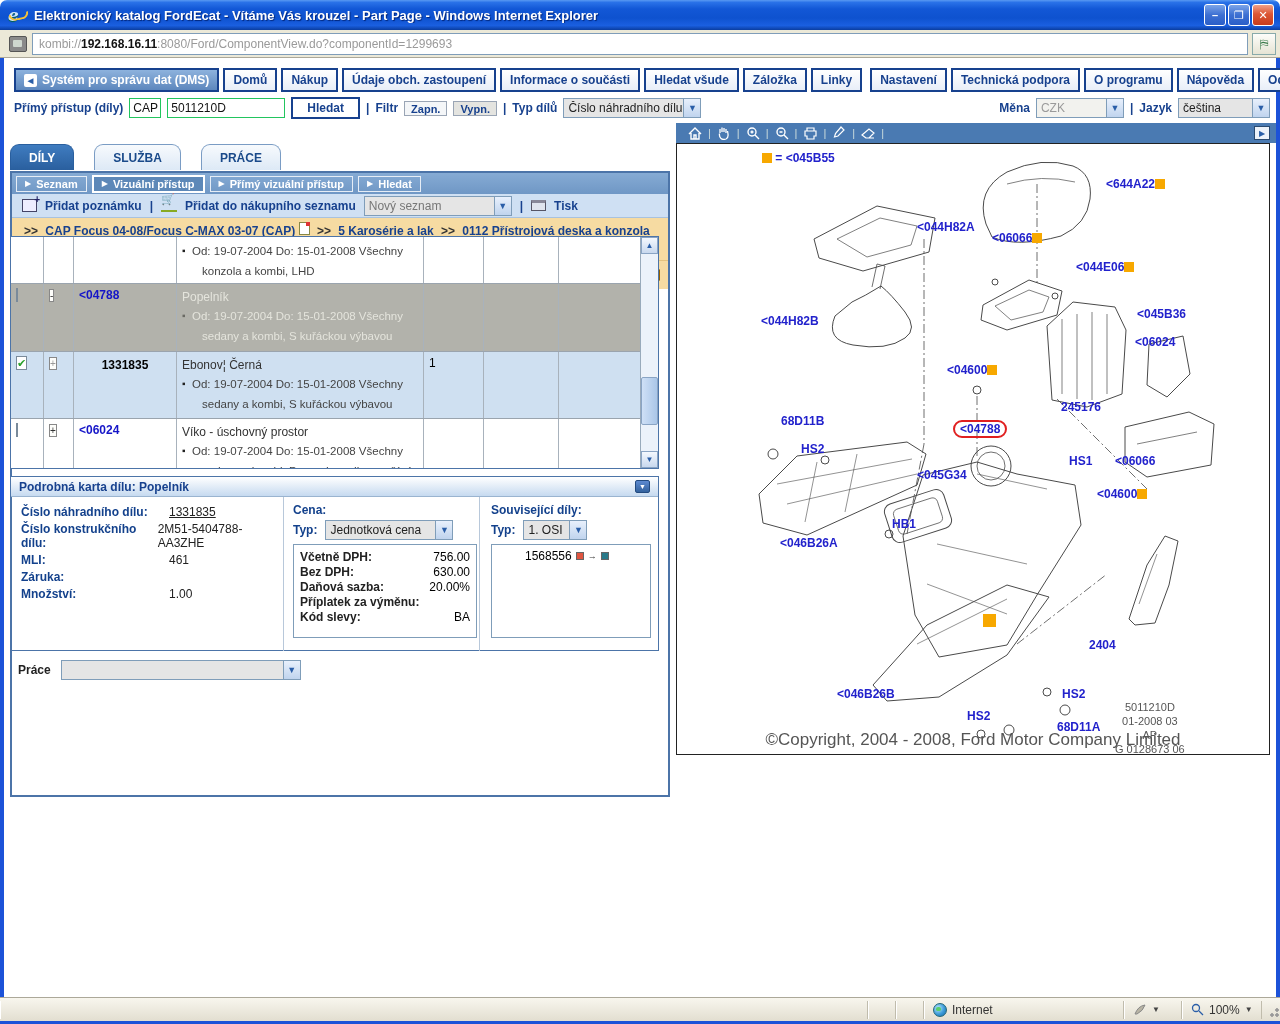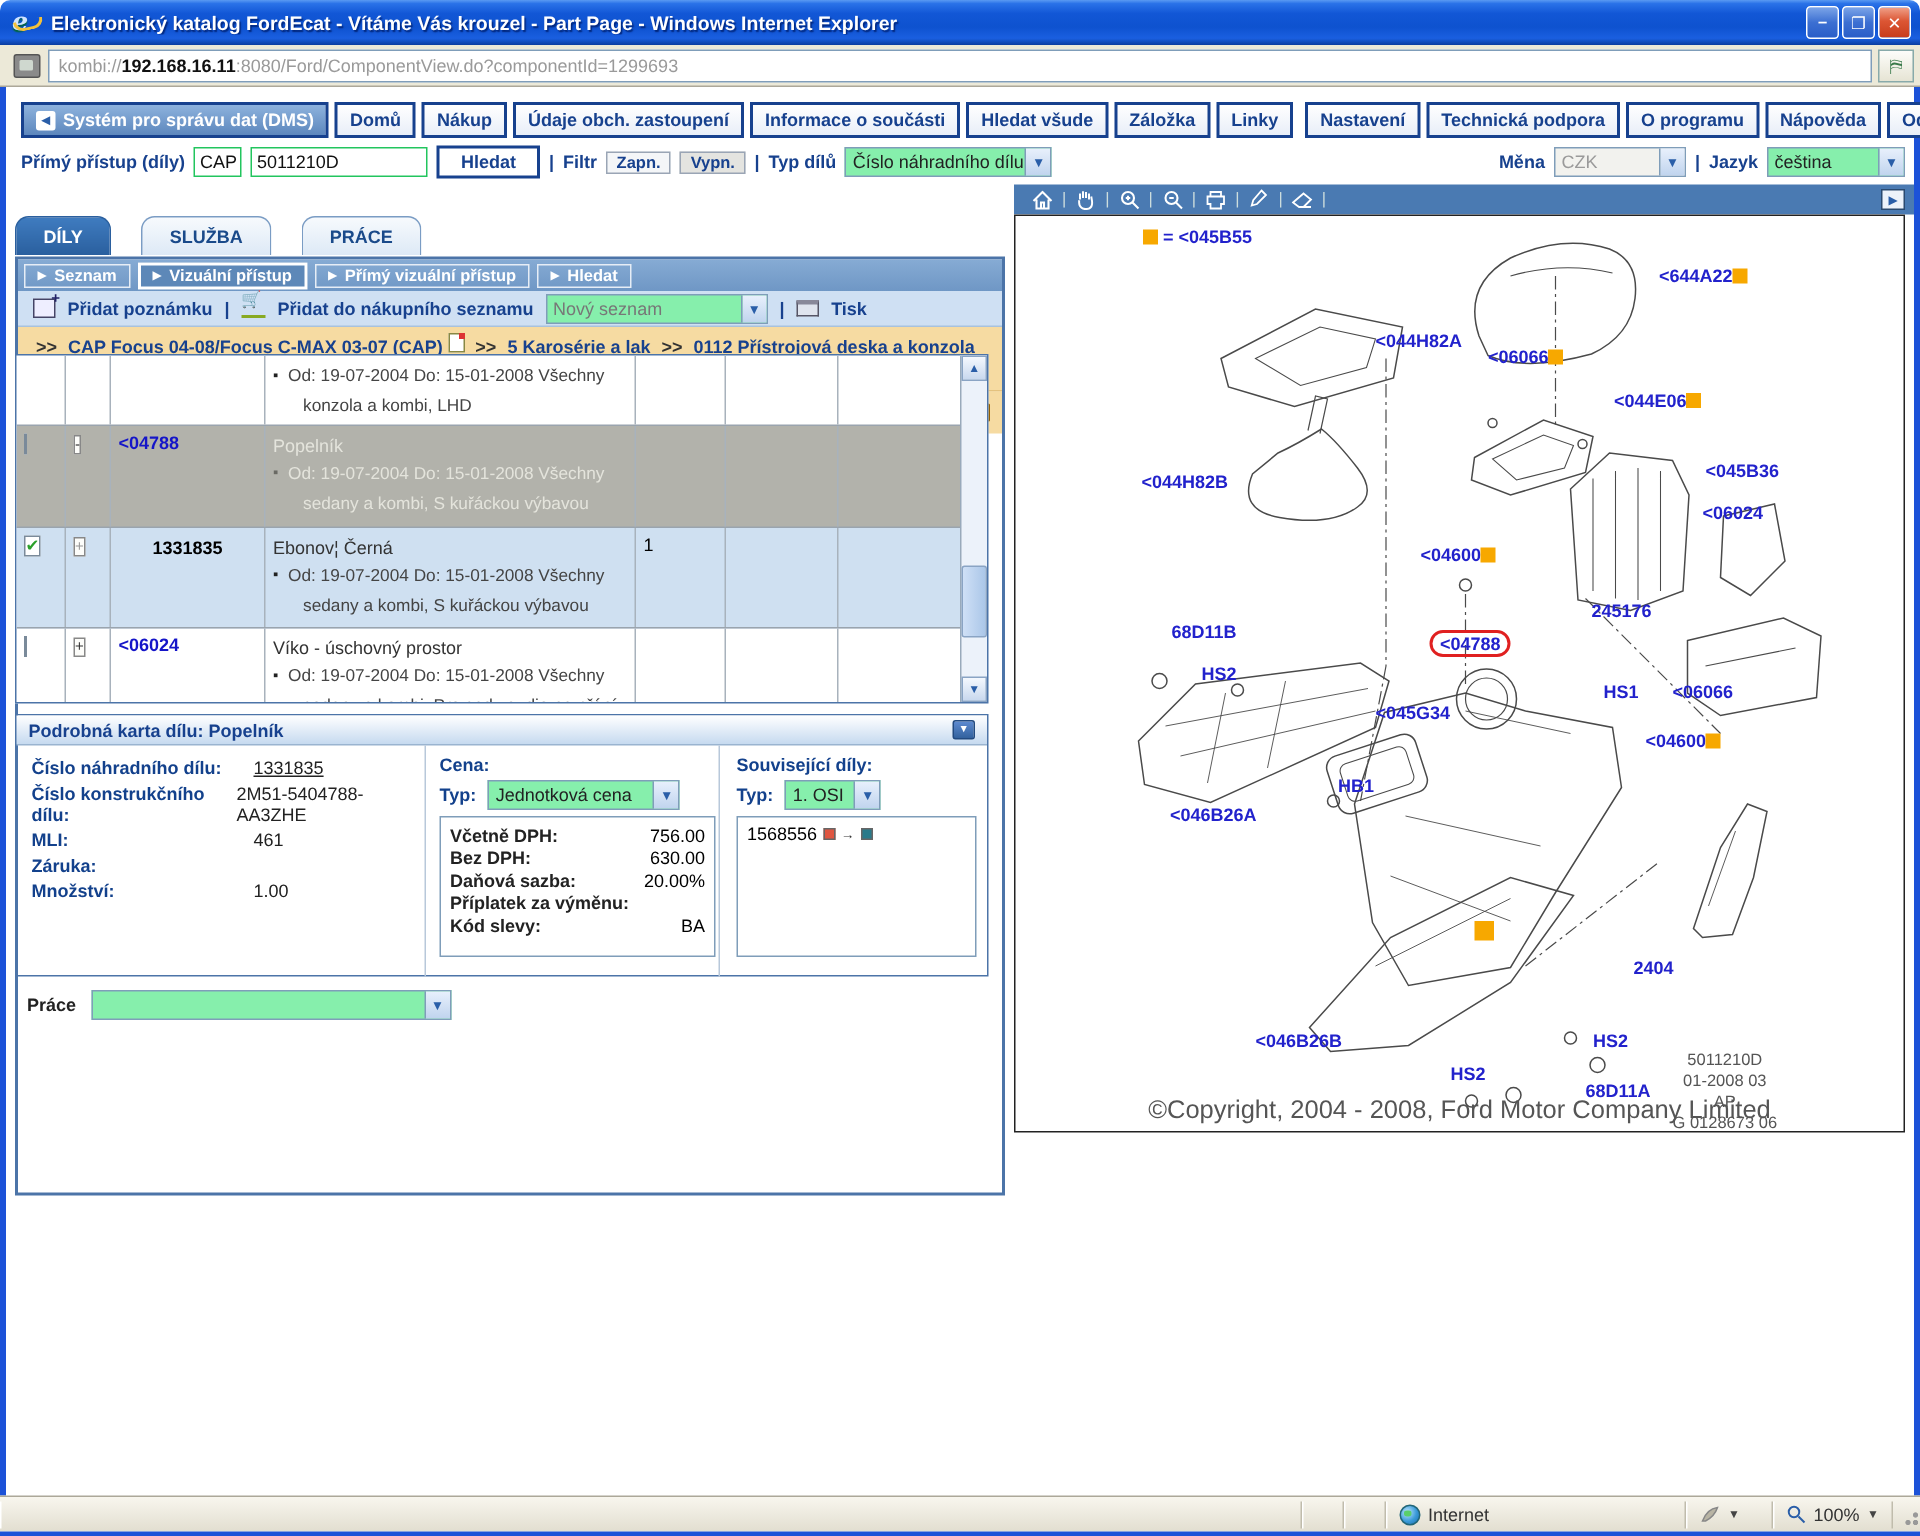--- a/index.html
+++ b/index.html
@@ -34,21 +34,21 @@
   .navbtn.active { background:linear-gradient(#8db2dd,#5d87bd); color:#fff; display:flex; align-items:center; gap:5px; }
   .dms-ico { width:13px; height:13px; background:#fff; border-radius:2px; color:#2a5ea8; font-size:10px; line-height:13px; text-align:center; font-weight:bold; }
   .nav-spacer { flex:1; }
 
   .searchrow { position:absolute; left:10px; top:38px; width:1256px; height:24px; display:flex; align-items:center; gap:6px; font-size:12px; color:#17418e; font-weight:bold; }
   .txt-input { height:20px; border:1px solid #22c55e; background:#fff; font-size:12px; color:#111; padding:0 3px; font-weight:normal; display:flex; align-items:center;}
   .btn-std { border:2px solid #17418e; background:#fff; color:#17418e; font-weight:bold; font-size:12px; padding:2px 14px; }
   .sep { color:#17418e; font-weight:bold; }
   .tog { border:1px solid #9aa5b5; background:#f4f6f8; padding:1px 6px 0; font-size:11px; color:#17418e; font-weight:bold; text-align:center;}
   .tog .bar { height:3px; margin-top:1px; }
-  .combo { height:20px; border:1px solid #7f9db9; background:#86efac; display:flex; align-items:center; font-size:12px; font-weight:normal; color:#222; }
+  .combo { height:20px; border:1px solid #7f9db9; background:#e5e5e5; display:flex; align-items:center; font-size:12px; font-weight:normal; color:#222; }
   .combo .cv { flex:1; padding:0 4px; white-space:nowrap; overflow:hidden; }
   .combo .ca { width:17px; height:100%; background:linear-gradient(#e8f0fc,#c0d4ee); border-left:1px solid #7f9db9; color:#2a5ea8; font-size:9px; display:flex; align-items:center; justify-content:center; }
   .combo.dis { background:#f2f2ee; } .combo.dis .cv{ color:#9a9a9a; }
 
   .contextline { position:absolute; left:10px; top:64px; font-size:12px; font-weight:bold; display:flex; align-items:center; gap:6px; }
   .ctx-vehicle { color:#e8820d; }
   .ctx-link { color:#111; text-decoration:underline; }
   .doc-ico { display:inline-block; width:11px; height:13px; background:#fff; border:1px solid #884; position:relative; }
   .doc-ico::after { content:""; position:absolute; right:-1px; top:-1px; width:4px; height:4px; background:#d33; }
 
@@ -113,21 +113,21 @@
   .frow .fv { color:#222; }
   .fv.link { text-decoration:underline; }
   .cena { position:absolute; left:282px; top:6px; width:184px; }
   .chead { font-weight:bold; color:#13418c; margin-bottom:3px; }
   .typline { display:flex; gap:8px; align-items:center; font-weight:bold; color:#13418c; margin-bottom:4px;}
   .pricebox { border:1px solid #7f9db9; background:#fff; padding:5px 6px; height:94px; }
   .pr { display:flex; justify-content:space-between; line-height:15px; }
   .pr .pl { font-weight:bold; color:#222; }
   .related { position:absolute; left:480px; top:6px; width:160px; }
   .relbox { border:1px solid #7f9db9; background:#fff; height:94px; padding:4px 6px; font-size:12px; }
-  .relitem { display:flex; align-items:center; gap:4px; }
+  .relitem { display:flex; align-items:center; gap:4px;margin-left:27px; }
   .msq { display:inline-block; width:8px; height:8px; border:1px solid #666; }
   .msq.red { background:#e05540; } .msq.teal { background:#2a7a8a; }
   .marr { font-size:9px; color:#333; }
 
   .pracerow { position:absolute; left:6px; top:600px; width:649px; height:24px; display:flex; gap:10px; align-items:center; font-size:12px; font-weight:bold; color:#222; padding-left:8px;}
 
   
   .dpanel { position:absolute; left:672px; top:65px; width:600px; height:634px; }
   .dtoolbar { height:20px; background:#4a7ab2; display:flex; align-items:center; gap:0; padding:0 6px; color:#dfe8f2; }
   .dtool { width:26px; text-align:center; font-size:12px; color:#fff; }

